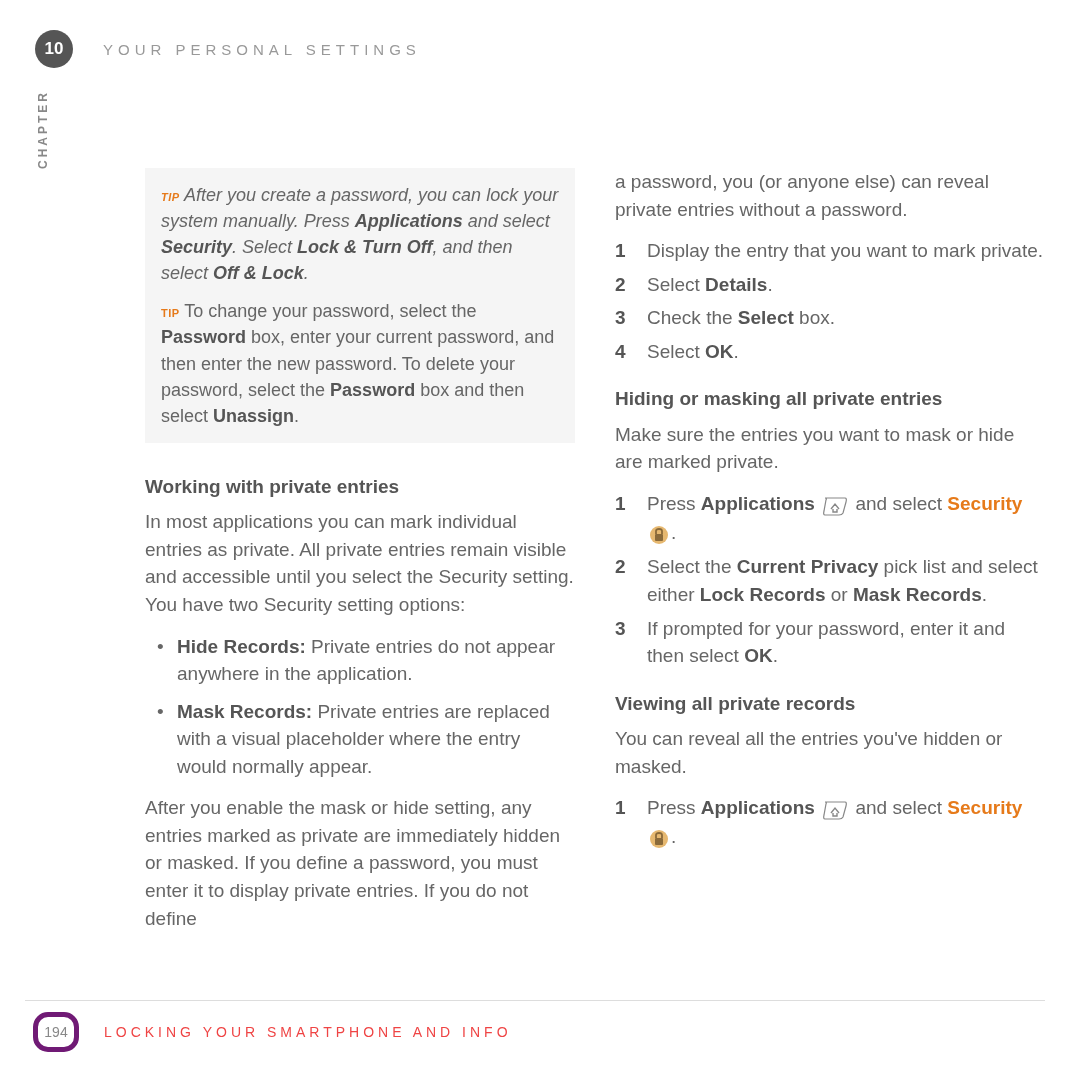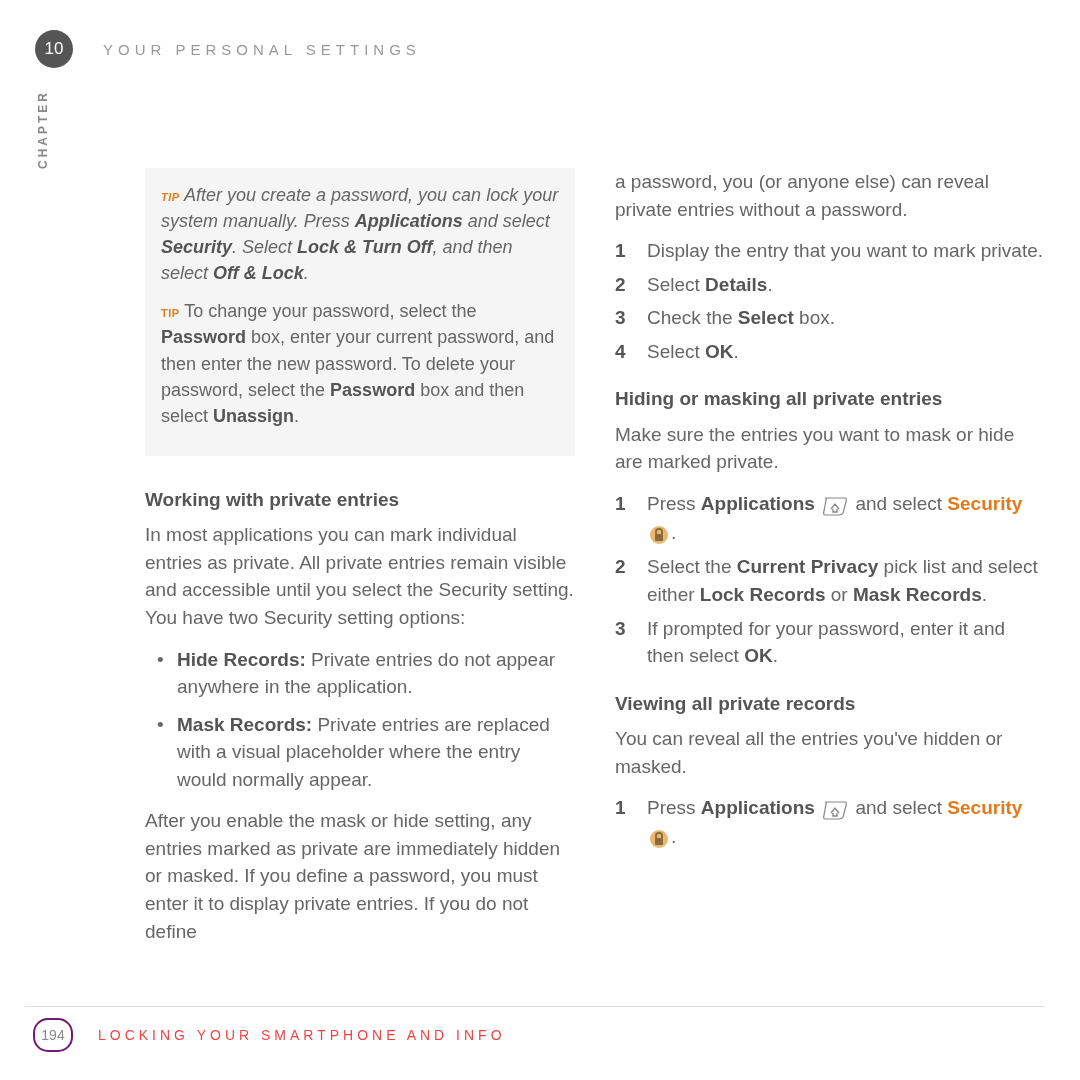--- a/index.html
+++ b/index.html
@@ -28,21 +28,21 @@
   .chapter-badge {
     width: 38px;
     height: 38px;
     border-radius: 50%;
     background: #555;
     color: #fff;
     display: flex;
     align-items: center;
     justify-content: center;
     font-size: 17px;
-    font-weight: 400;
+    font-weight: 700;
     margin-left: 10px;
   }
   .header-title {
     letter-spacing: 5px;
     font-size: 15px;
     color: #999;
     font-weight: 300;
   }
   .chapter-vertical {
     position: absolute;
@@ -147,21 +147,21 @@
     position: absolute;
     top: -12px;
     left: 0;
     right: 0;
     height: 1px;
     background: #ddd;
   }
   .page-num {
     width: 36px;
     height: 30px;
-    border: 2px solid #701a75;
+    border: 5px solid #701a75;
     border-radius: 15px;
     display: flex;
     align-items: center;
     justify-content: center;
     font-size: 14px;
     color: #888;
     margin-left: 8px;
   }
   .footer-title {
     letter-spacing: 4px;
@@ -183,21 +183,21 @@
   <div class="chapter-vertical">CHAPTER</div>
 
   <div class="content">
 
     <div class="col">
       <div class="tip-box">
         <div class="para" style="margin-bottom:12px;font-style:italic;">
           <span class="tip-label">TIP</span>
           <span>After you create a password, you can lock your system manually. Press </span><b>Applications</b><span> and select </span><b>Security</b><span>. Select </span><b>Lock &amp; Turn Off</b><span>, and then select </span><b>Off &amp; Lock</b><span>.</span>
         </div>
-        <div class="para" style="margin-bottom:13px;">
+        <div class="para" style="margin-bottom:0;">
           <span class="tip-label">TIP</span>
           <span>To change your password, select the </span><b>Password</b><span> box, enter your current password, and then enter the new password. To delete your password, select the </span><b>Password</b><span> box and then select </span><b>Unassign</b><span>.</span>
         </div>
       </div>
 
       <div class="section-heading">Working with private entries</div>
       <div class="para">In most applications you can mark individual entries as private. All private entries remain visible and accessible until you select the Security setting. You have two Security setting options:</div>
 
       <ul class="bullet-list">
         <li>

